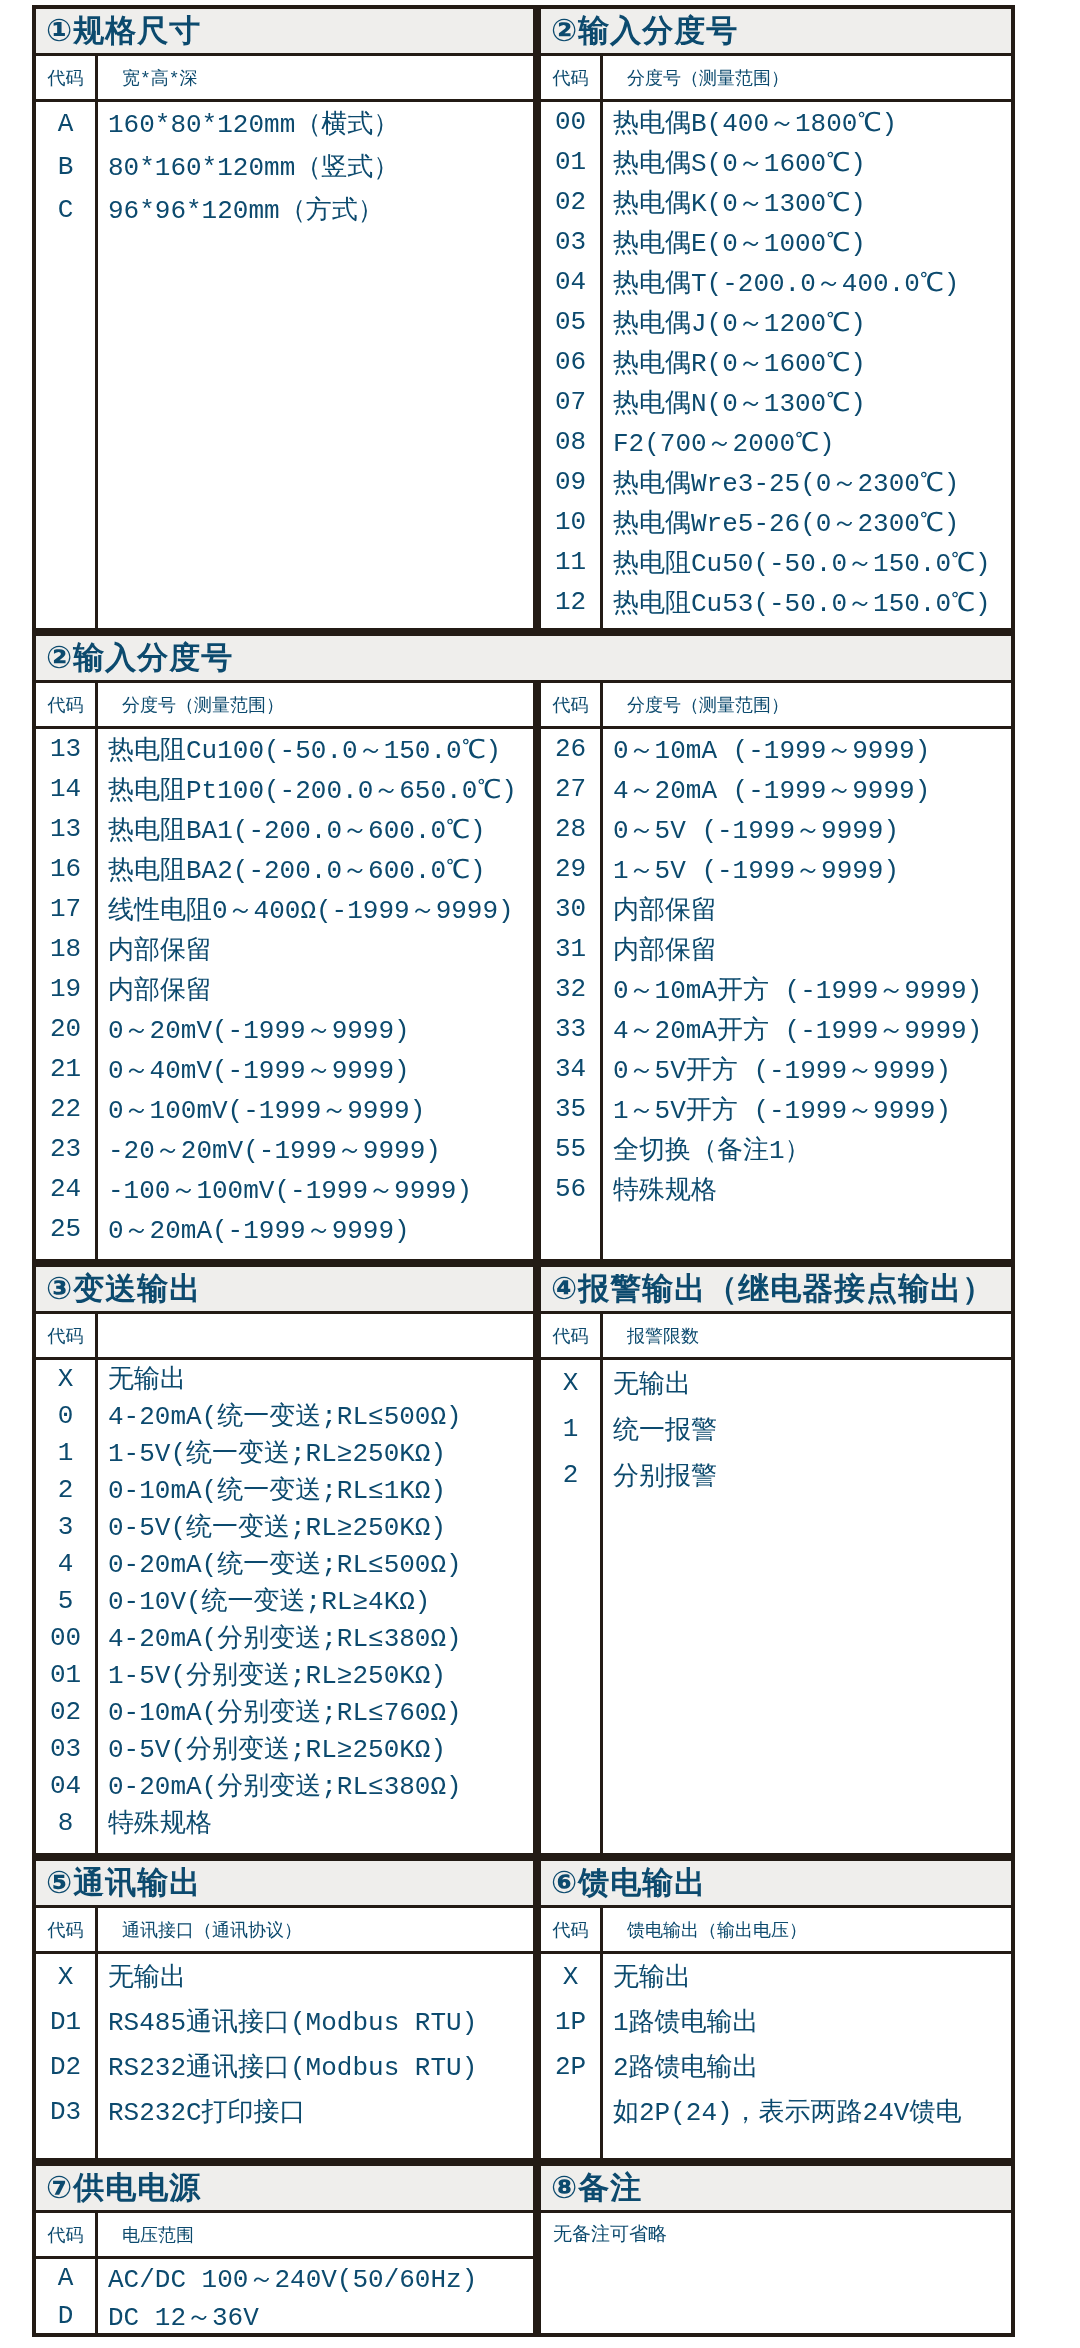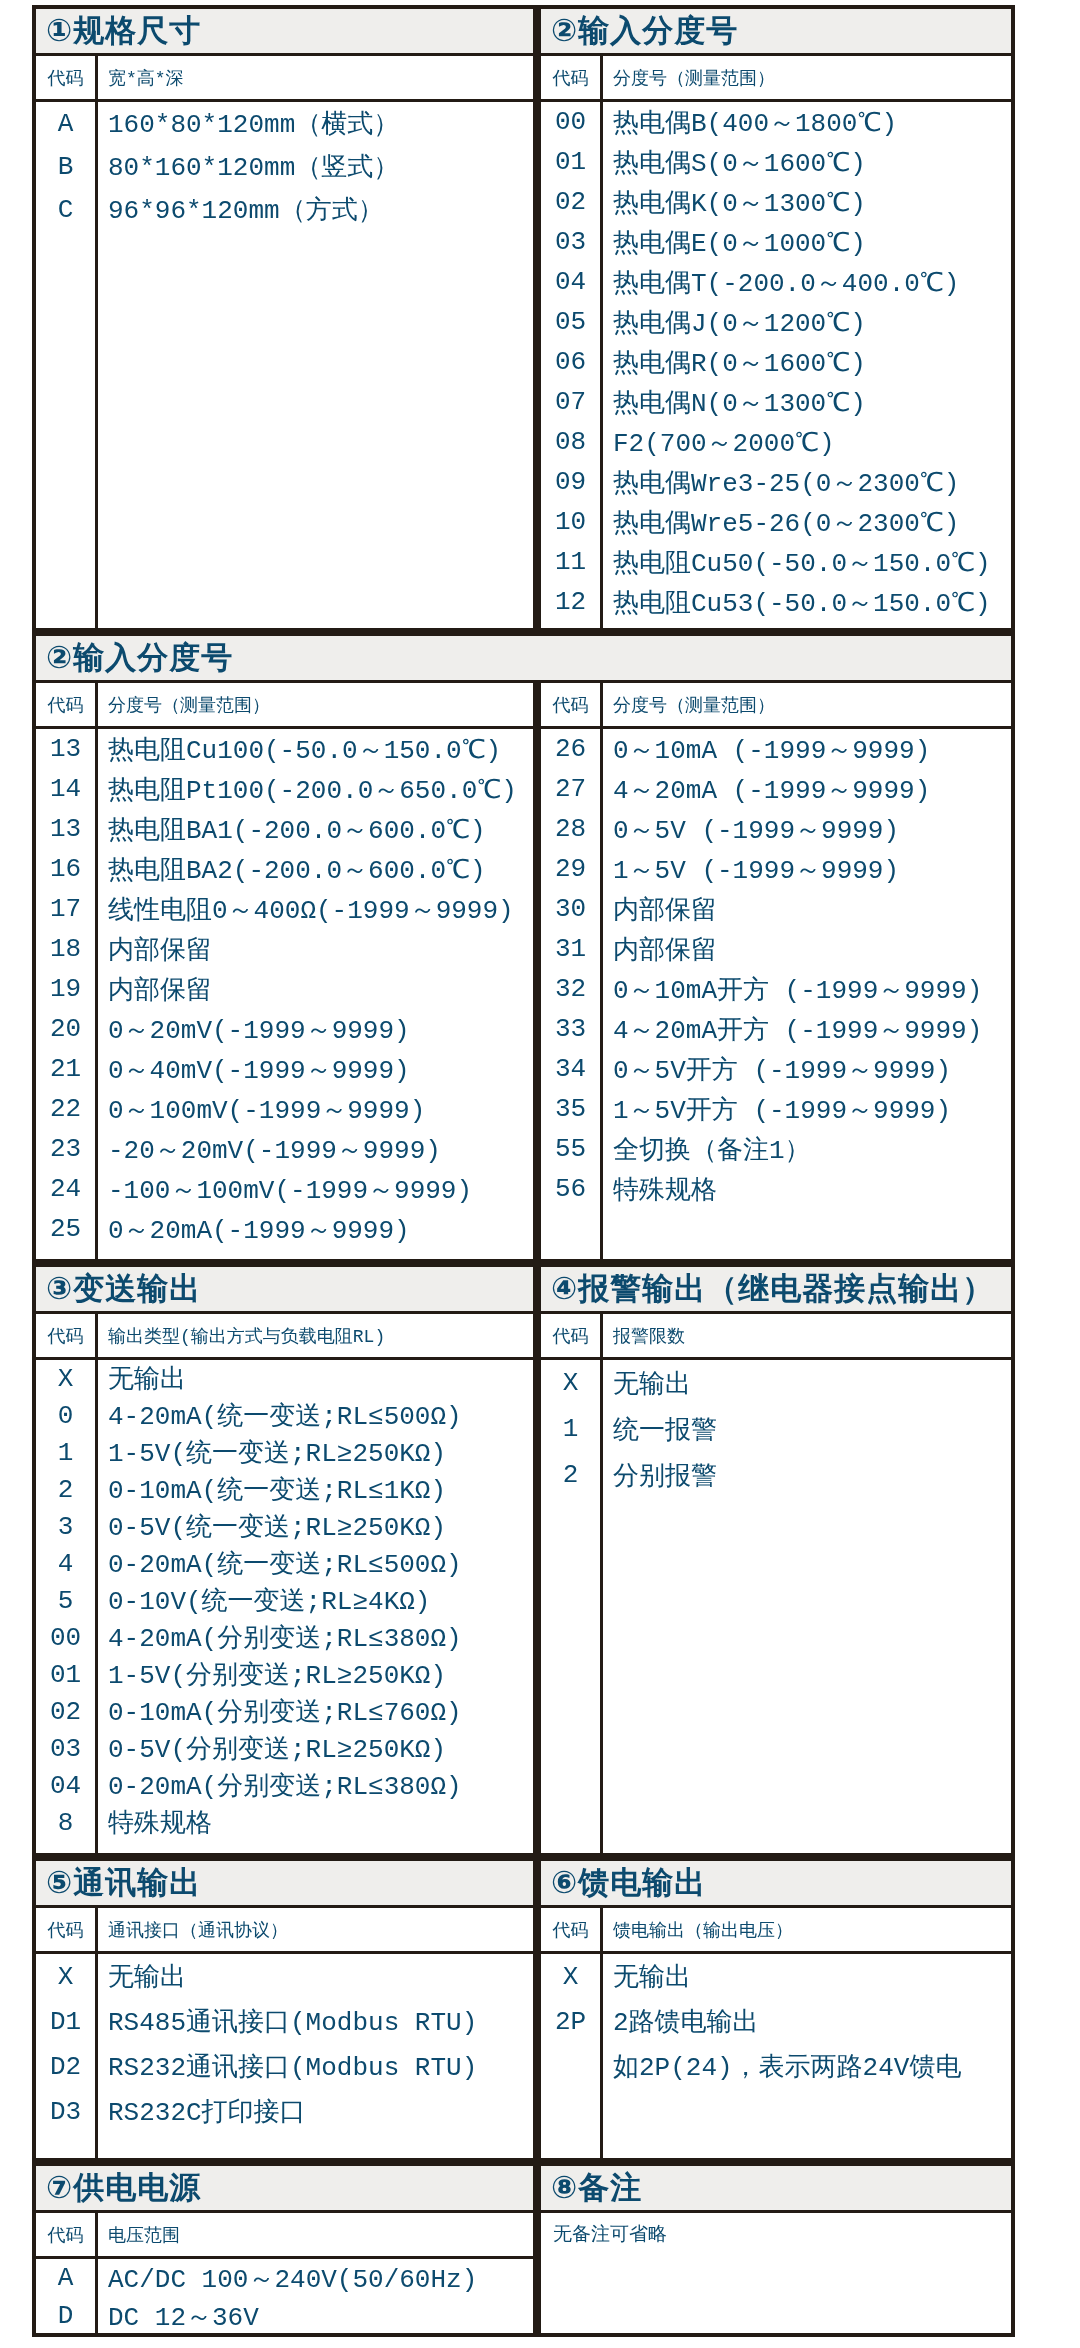--- a/index.html
+++ b/index.html
@@ -14,21 +14,21 @@
   .p1{height:627px;}
   .p2b{height:631px;}
   .p34{height:594px;}
   .p56{height:305px;}
   .p78{height:175px;justify-content:space-between;}
   .band{flex:none;height:47px;background:#efeeec;border-bottom:3px solid #231b15;box-sizing:border-box;
         display:flex;align-items:center;padding:0 10px;
         font-family:"Liberation Sans","DejaVu Sans",sans-serif;font-weight:bold;font-size:31px;letter-spacing:1px;}
   .codehead{flex:none;height:46px;border-bottom:3px solid #231b15;box-sizing:border-box;display:flex;align-items:stretch;font-size:18px;}
   .codehead .code{display:flex;align-items:center;justify-content:center;}
-  .codehead .label{display:flex;align-items:center;padding-left:10px;white-space:nowrap;}
+  .codehead .label{display:flex;align-items:center;padding-left:24px;white-space:nowrap;}
   .code{width:62px;flex:none;border-right:3px solid #231b15;box-sizing:border-box;text-align:center;}
   .rows{flex:1;display:flex;flex-direction:column;overflow:hidden;font-size:26px;}
   .row{display:flex;flex:none;align-items:center;}
   .row .code{align-self:stretch;display:flex;align-items:center;justify-content:center;}
   .row .desc{flex:1;padding-left:10px;white-space:nowrap;}
   .row.filler{flex:1;height:auto;}
   .rh40 .row{height:40px;}
   .rh43 .row{height:43px;}
   .rh37 .row{height:37px;}
   .rh46 .row{height:46px;}
@@ -276,21 +276,20 @@
       </div>
     </div>
 
     <div class="pair p34">
       <div class="sec left">
         <div class="band">
           <span>③变送输出</span>
         </div>
         <div class="codehead">
           <div class="code">代码</div>
-          <div class="label">输出类型(输出方式与负载电阻RL)</div>
         </div>
         <div class="rows rh37">
             <div class="row">
               <div class="code">X</div>
               <div class="desc">无输出</div>
             </div>
             <div class="row">
               <div class="code">0</div>
               <div class="desc">4-20mA(统一变送;RL≤500Ω)</div>
             </div>
@@ -412,20 +411,24 @@
         <div class="codehead">
           <div class="code">代码</div>
           <div class="label">馈电输出（输出电压）</div>
         </div>
         <div class="rows rh45">
             <div class="row">
               <div class="code">X</div>
               <div class="desc">无输出</div>
             </div>
             <div class="row">
+              <div class="code">1P</div>
+              <div class="desc">1路馈电输出</div>
+            </div>
+            <div class="row">
               <div class="code">2P</div>
               <div class="desc">2路馈电输出</div>
             </div>
             <div class="row">
               <div class="code"></div>
               <div class="desc">如2P(24)，表示两路24V馈电</div>
             </div>
             <div class="row filler">
               <div class="code"></div>
               <div class="desc"></div>

